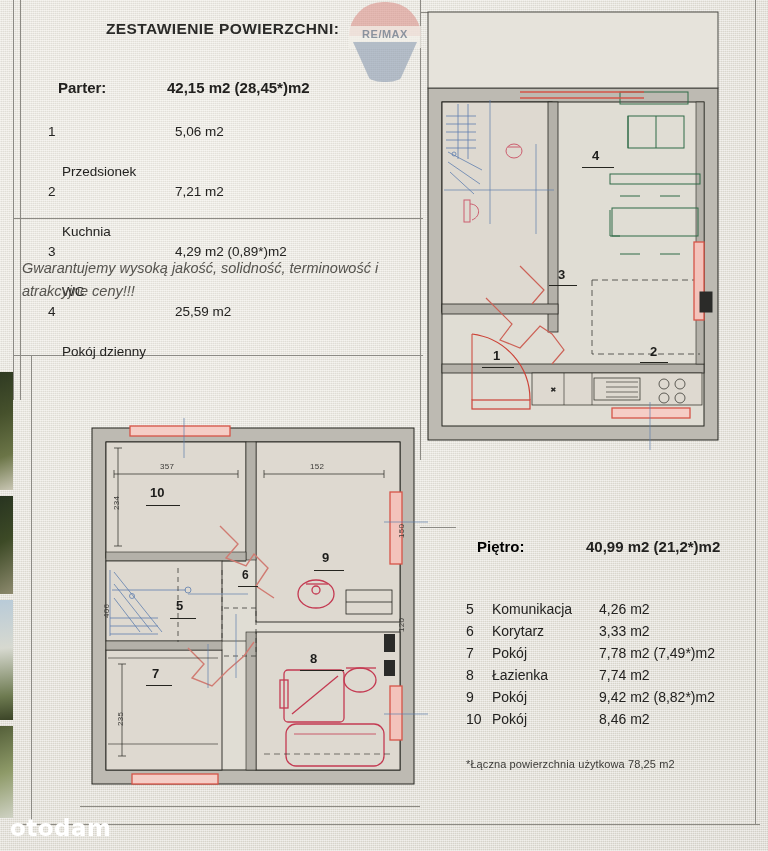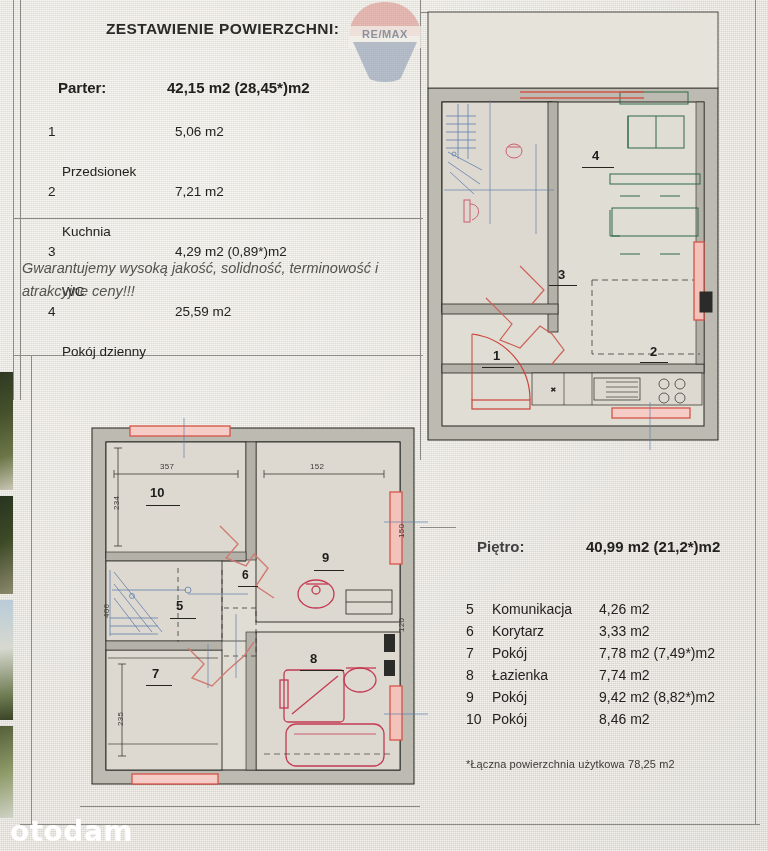--- a/index.html
+++ b/index.html
@@ -39,21 +39,21 @@
   .parter-label{
     position:absolute;left:40px;top:79px;
     font-size:15px;font-weight:700;color:#22211f;margin-left:18px;
   }
   .parter-value{
     position:absolute;left:167px;top:79px;
     font-size:15px;font-weight:700;color:#22211f;
   }
   .piet-label{
     position:absolute;left:477px;top:538px;
-    font-size:15px;font-weight:700;color:#404040;
+    font-size:15px;font-weight:700;color:#000000;
   }
   .piet-value{
     position:absolute;left:586px;top:538px;
     font-size:15px;font-weight:700;color:#22211f;
   }
 
   .rowlist{position:absolute;font-size:13.5px;color:#232220;}
   .rowlist .row{display:flex;line-height:20px;white-space:nowrap;}
   .rowlist .num{width:20px;text-align:left;}
   .rowlist .nm{width:0;}
@@ -98,21 +98,21 @@
   }
   .remax .remax-text{
     position:absolute;left:0;top:26px;width:72px;text-align:center;
     font-size:11px;font-weight:700;letter-spacing:.5px;
     color:#7a8594;opacity:.85;
   }
 
   
   .otodam{
     position:absolute;left:10px;top:815px;
-    font-size:28px;font-weight:700;letter-spacing:.5px;
+    font-size:23px;font-weight:700;letter-spacing:.5px;
     color:#ffffff;
     font-family:"DejaVu Sans",sans-serif;
   }
 
   
   .plan{position:absolute;}
   .plan svg{display:block;}
   .rm-label{
     position:absolute;font-size:13px;font-weight:700;color:#1d1d1b;
   }

